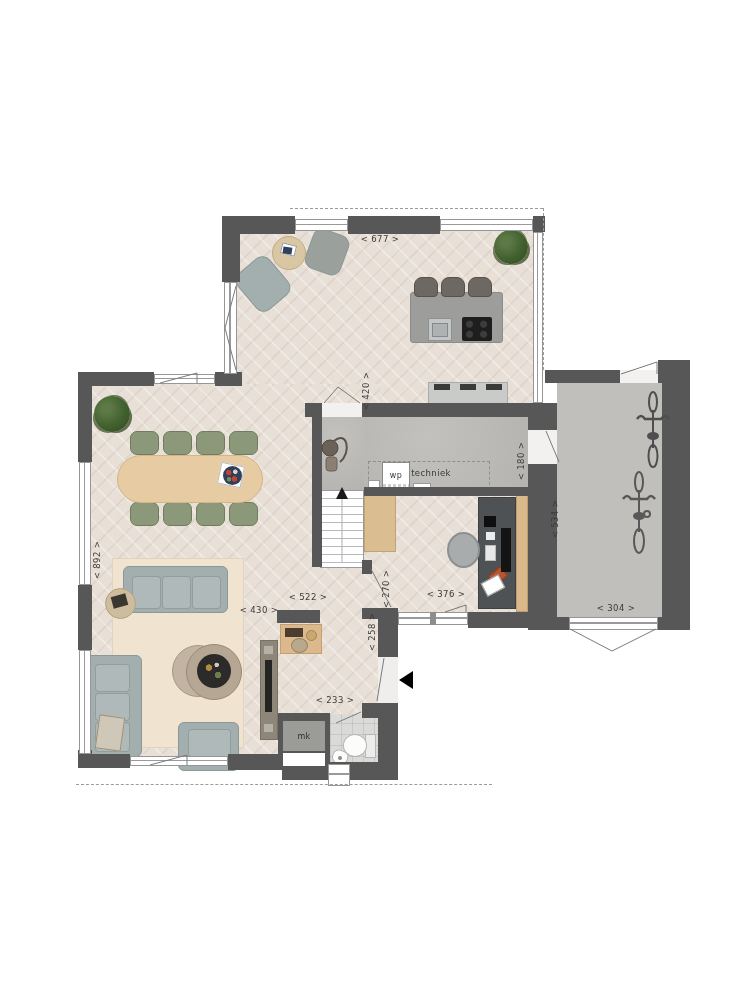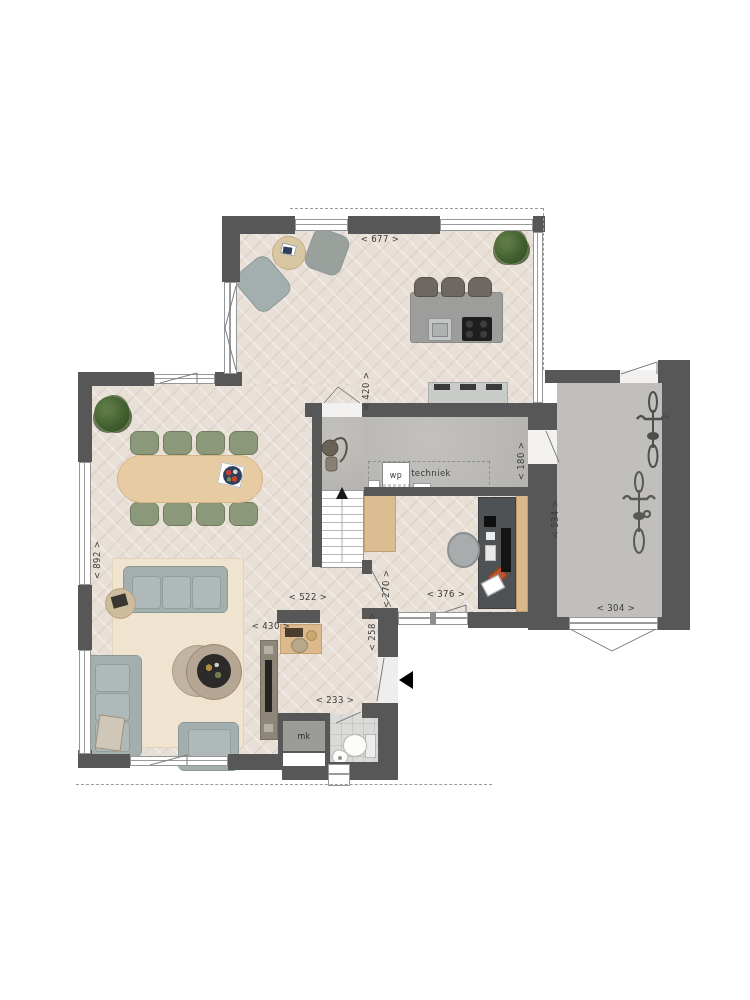--- a/index.html
+++ b/index.html
@@ -254,21 +254,21 @@
       <ellipse cx="639" cy="541" rx="5" ry="12"></ellipse>
       <ellipse cx="639" cy="516" rx="5" ry="3" fill="#585858"></ellipse>
       <circle cx="647" cy="514" r="3"></circle>
     </g>
   </svg>
 
   <div class="lbl" style="left:380px;top:239px;">&lt; 677 &gt;</div>
   <div class="lbl lblV" style="left:366px;top:391px;">&lt; 420 &gt;</div>
   <div class="lbl lblV" style="left:97px;top:560px;">&lt; 892 &gt;</div>
   <div class="lbl" style="left:308px;top:597px;">&lt; 522 &gt;</div>
-  <div class="lbl" style="left:259px;top:626px;margin-left:12px;">&lt; 430 &gt;</div>
+  <div class="lbl" style="left:259px;top:610px;">&lt; 430 &gt;</div>
   <div class="lbl lblV" style="left:386px;top:589px;">&lt; 270 &gt;</div>
   <div class="lbl lblV" style="left:372px;top:632px;">&lt; 258 &gt;</div>
   <div class="lbl" style="left:335px;top:700px;">&lt; 233 &gt;</div>
   <div class="lbl" style="left:446px;top:594px;">&lt; 376 &gt;</div>
   <div class="lbl lblV" style="left:521px;top:461px;">&lt; 180 &gt;</div>
   <div class="lbl lblV" style="left:555px;top:519px;">&lt; 534 &gt;</div>
   <div class="lbl" style="left:616px;top:608px;">&lt; 304 &gt;</div>
   <div class="lbl" style="left:431px;top:473px;">techniek</div>
   <div class="lbl" style="left:396px;top:475px;font-size:8px;">wp</div>
   <div class="lbl" style="left:304px;top:736px;font-size:8px;color:#2f2f2f;text-align:center;">mk</div>

